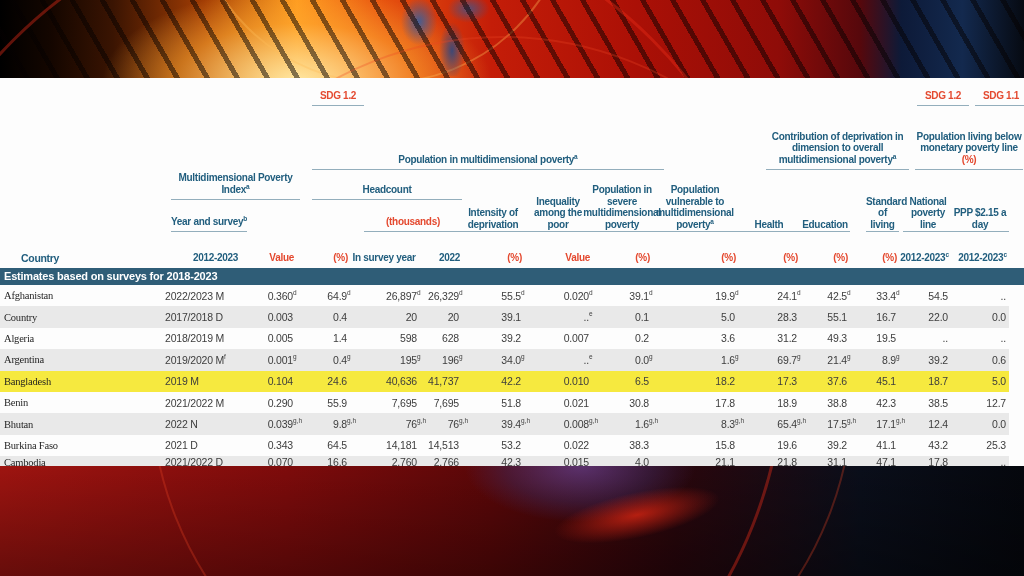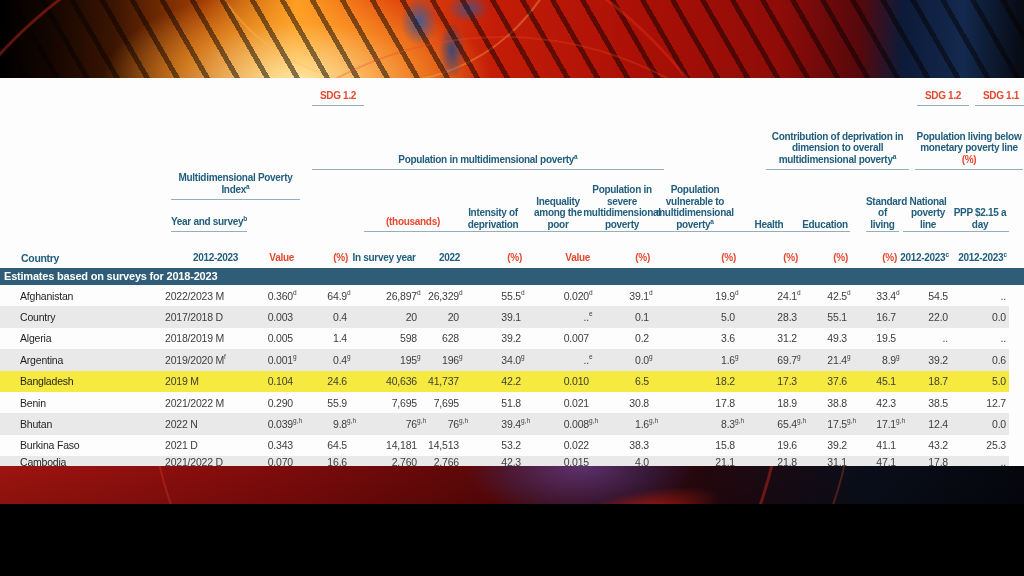--- a/index.html
+++ b/index.html
@@ -1,16 +1,16 @@
 <!DOCTYPE html>
 <html><head>
 <meta charset="utf-8">
 <style>
   html,body{margin:0;padding:0;background:#000;}
-  .stage{position:relative;width:1024px;height:504px;overflow:hidden;
+  .stage{position:relative;width:1024px;height:576px;overflow:hidden;
          font-family:"Liberation Sans",sans-serif;background:#1a0505;}
 
   
   .bg-top{position:absolute;left:0;top:0;width:1024px;height:78px;
     background:
       linear-gradient(to right,#000 0%,#140600 5%,#3a1402 11%,#a33d04 20%,
       #ff9b1e 29%,#e8540f 37%,#c41d08 48%,#ab1006 62%,#8f0c08 76%,#56080c 84%,
       #0d1a38 88%,#13294e 94%,#060a12 100%);}
   .bg-top .glow{position:absolute;left:0;top:0;width:100%;height:100%;
     background:radial-gradient(ellipse 270px 130px at 29% 105%,
@@ -77,21 +77,21 @@
   .u.center2{text-align:center;}
   .country-hd{grid-column:1;align-self:end;text-align:left;padding:0 0 4px 21px;font-size:10.5px;}
 
   .band{height:17px;background:#2f5d77;color:#fff;font-weight:700;font-size:11px;
         line-height:17px;padding-left:4px;letter-spacing:-0.2px;width:1020px;}
 
   .row{height:21.4px;align-items:center;font-size:10.5px;letter-spacing:-0.2px;}
   .bg-white{background:#fdfdfd;} .bg-gray{background:#e9e9e9;} .bg-yellow{background:#f6e93f;}
   .row.clipped{height:10px;overflow:hidden;}
   .cell{white-space:nowrap;}
-  .cell.country{padding-left:20px;color:#1f1f1f;font-weight:400;}
+  .cell.country{padding-left:4px;color:#1f1f1f;font-weight:400;font-family:Liberation Serif, serif;}
   .cell.year{text-align:left;color:#3d3d3d;}
   .cell.num{text-align:right;padding-right:3px;color:#3d3d3d;}
   .cell.num sup{display:inline-block;width:0;overflow:visible;}
 </style>
 </head>
 <body>
 
 <div class="stage">
 
   <div class="bg-top">
@@ -118,20 +118,21 @@
       </div>
 
       <div class="grid hrow2 hc teal">
         <div class="grp pop rule"><span>Population in multidimensional poverty</span><sup>a</sup></div>
         <div class="grp contrib rule"><span>Contribution of deprivation in dimension to overall multidimensional poverty</span><sup>a</sup></div>
         <div class="grp monetary rule"><span>Population living below monetary poverty line</span><br><span class="red">(%)</span></div>
       </div>
 
       <div class="grid hrow34 hc teal">
         <div class="mid mpi rule"><span>Multidimensional Poverty Index</span><sup>a</sup></div>
+        <div class="mid headcount rule">Headcount</div>
         <div class="mid yearsurvey rule"><span>Year and survey</span><sup>b</sup></div>
         <div class="mid thousands red rule">(thousands)</div>
         <div class="tall t7 rule">Intensity of deprivation</div>
         <div class="tall t8 rule">Inequality among the poor</div>
         <div class="tall t9 rule">Population in severe multidimensional poverty</div>
         <div class="tall t10 rule"><span>Population vulnerable to multidimensional poverty</span><sup>a</sup></div>
         <div class="tall t11 rule">Health</div>
         <div class="tall t12 rule">Education</div>
         <div class="tall t13 rule">Standard of living</div>
         <div class="tall t14 rule">National poverty line</div>

